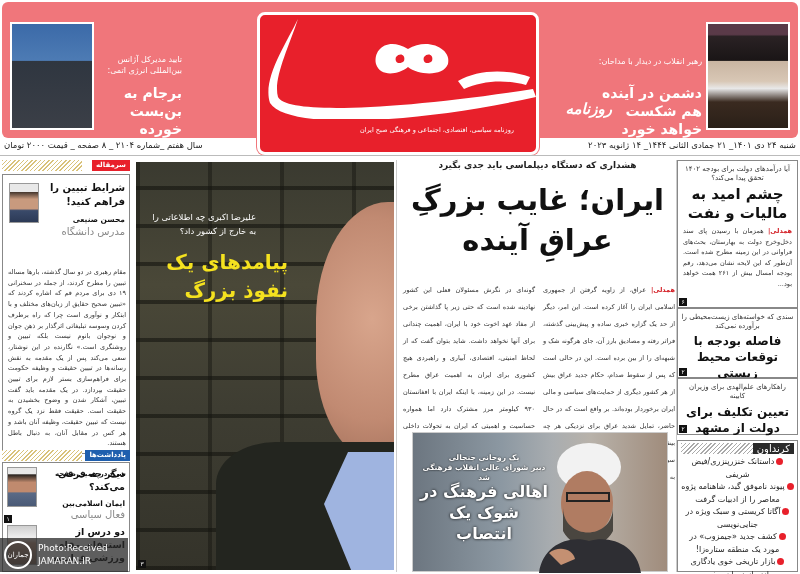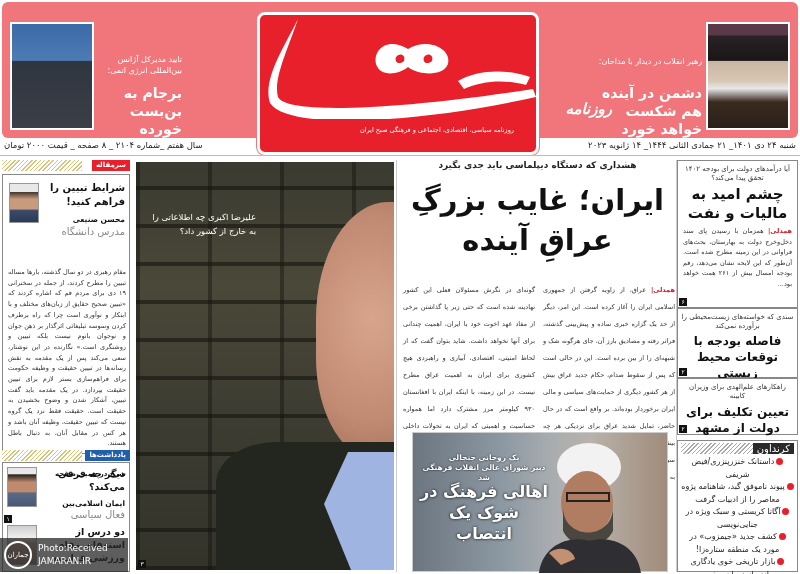--- a/index.html
+++ b/index.html
@@ -188,20 +188,21 @@
 
   <div class="divider-v" style="left:676px;top:160px;height:412px"></div>
   <div class="divider-v" style="left:396px;top:160px;height:412px"></div>
 
   <div class="photo-col">
     <div class="bricks"></div>
     <div class="face"></div>
     <div class="jacket"></div>
     <div class="collar"></div>
     <div class="kicker">علیرضا اکبری چه اطلاعاتی را به خارج از کشور داد؟</div>
+    <div class="headline">پیامدهای یک نفوذ بزرگ</div>
     <div class="page-num" style="left:2px;bottom:2px">۳</div>
   </div>
 
   <div class="left-col">
     <div class="stripes" style="top:0;width:80px"></div>
     <div class="section-tag" style="right:0;top:0;background:#e8202b">سرمقاله</div>
 
     <div class="editorial">
       <div class="title">شرایط تبیین را فراهم کنید!</div>
       <div class="mugshot" style="left:6px;top:8px;background:linear-gradient(180deg,#e8e8e8 0%,#e8e8e8 20%,#4a3a30 22%,#c89a7e 40%,#c89a7e 65%,#3a4a6a 70%,#2c3a56 100%)"></div>

